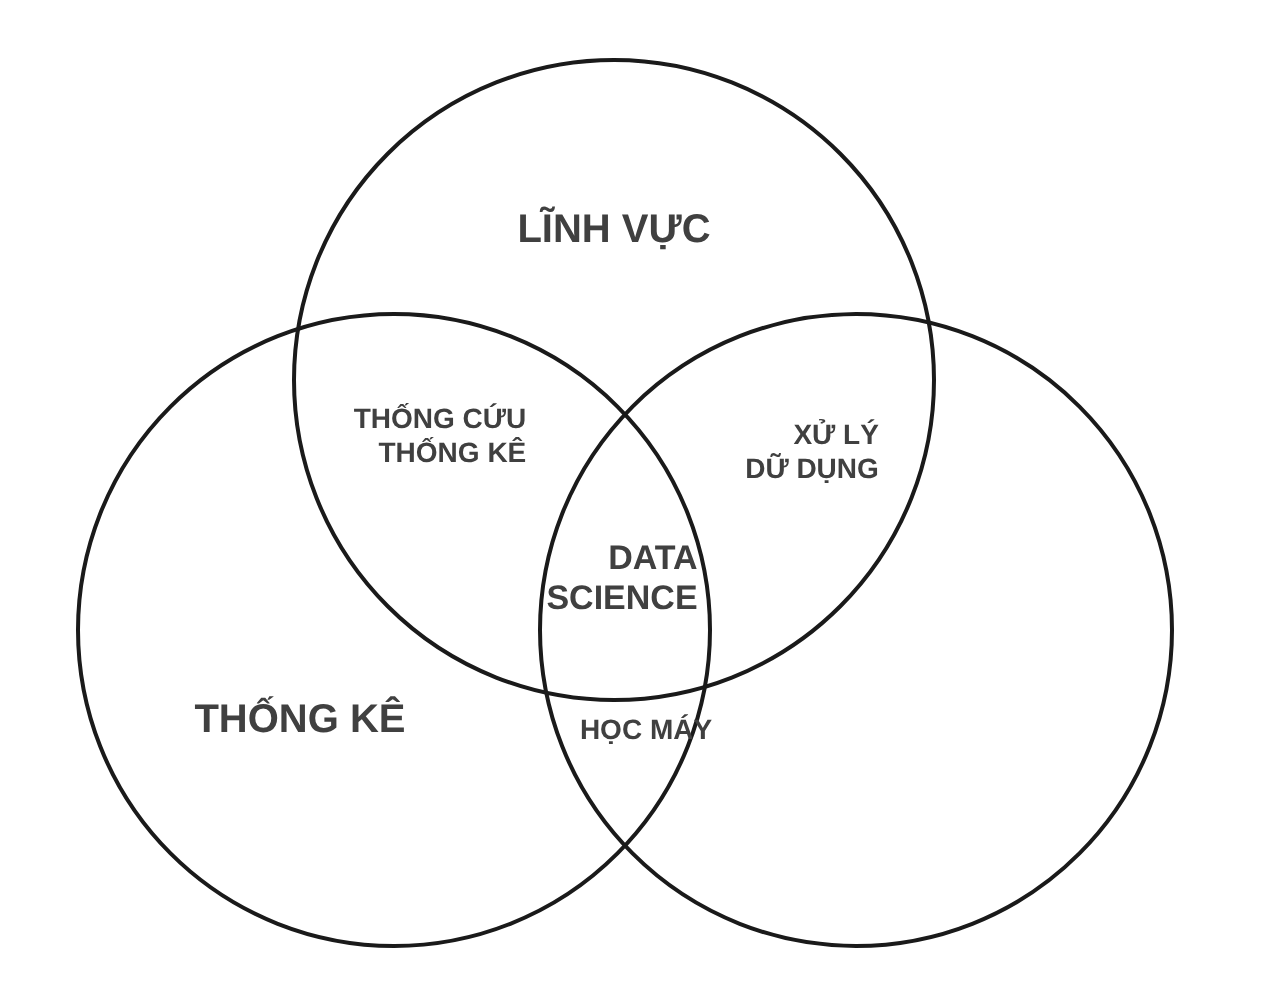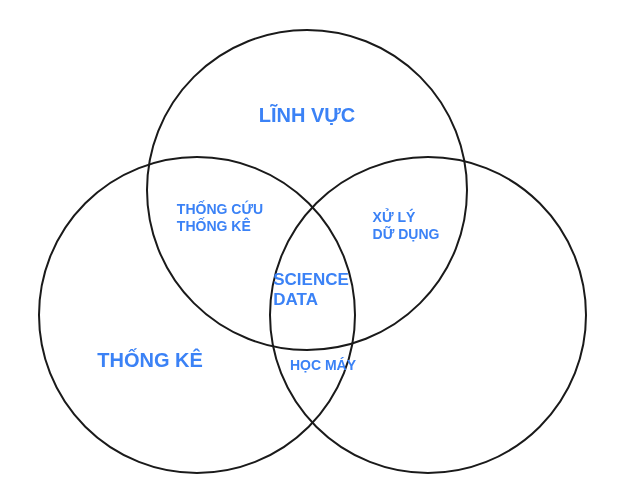--- a/index.html
+++ b/index.html
@@ -1,18 +1,18 @@
 <!DOCTYPE html>
 <html><head>
   <meta charset="utf-8">
   <style>
     html, body { margin: 0; padding: 0; background: #ffffff; }
     body { width: 642px; height: 502px; overflow: hidden; position: relative; font-family: "Liberation Sans", sans-serif; }
     #venn { position: absolute; left: 0; top: 0; }
-    .lbl { position: absolute; text-align: left; font-weight: bold; color: #3b82f6; line-height: 1.2; transform: translate(-50%, -50%); white-space: nowrap; font-family: "Liberation Sans", sans-serif; }
+    .lbl { position: absolute; text-align: right; font-weight: bold; color: #404040; line-height: 1.2; transform: translate(-50%, -50%); white-space: nowrap; font-family: "Liberation Sans", sans-serif; }
     .lbl span { display: block; }
     .big { font-size: 20px; }
     .mid { font-size: 17px; }
     .small { font-size: 14px; }
   </style>
 </head>
 <body>
 
 <svg id="venn" width="642" height="502" viewBox="0 0 642 502">
   <circle cx="307" cy="190" r="160" fill="none" stroke="#1a1a1a" stroke-width="2"></circle>
@@ -35,19 +35,19 @@
   <span>THỐNG CỨU</span>
   <span>THỐNG KÊ</span>
 </div>
 
 <div class="lbl small" style="left:406px; top:226px;">
   <span>XỬ LÝ</span>
   <span>DỮ DỤNG</span>
 </div>
 
 <div class="lbl mid" style="left:311px; top:290px;">
+  <span>DATA</span>
   <span>SCIENCE</span>
-  <span>DATA</span>
 </div>
 
 <div class="lbl small" style="left:323px; top:365px;">
   <span>HỌC MÁY</span>
 </div>
 
 </body></html>

